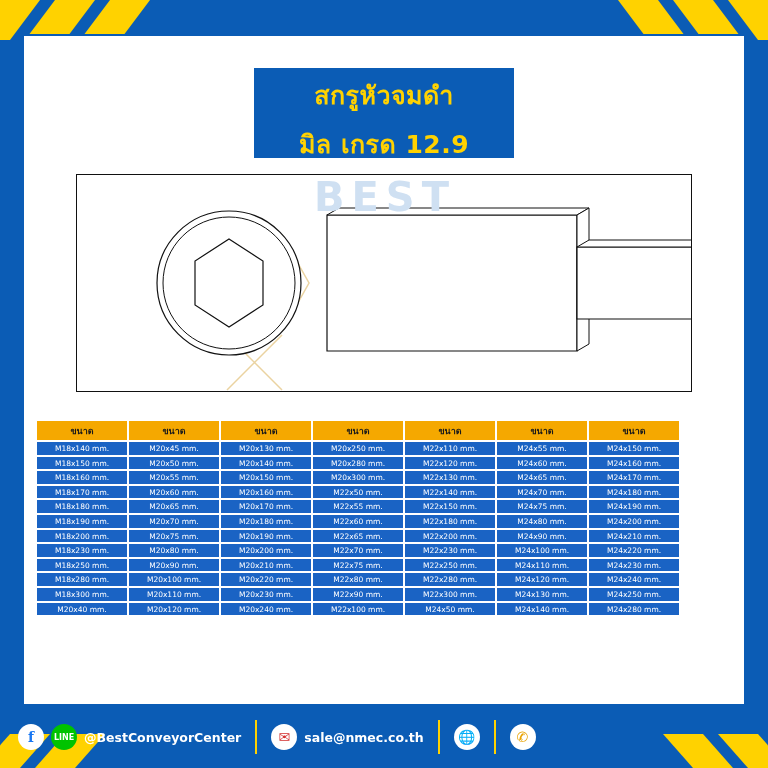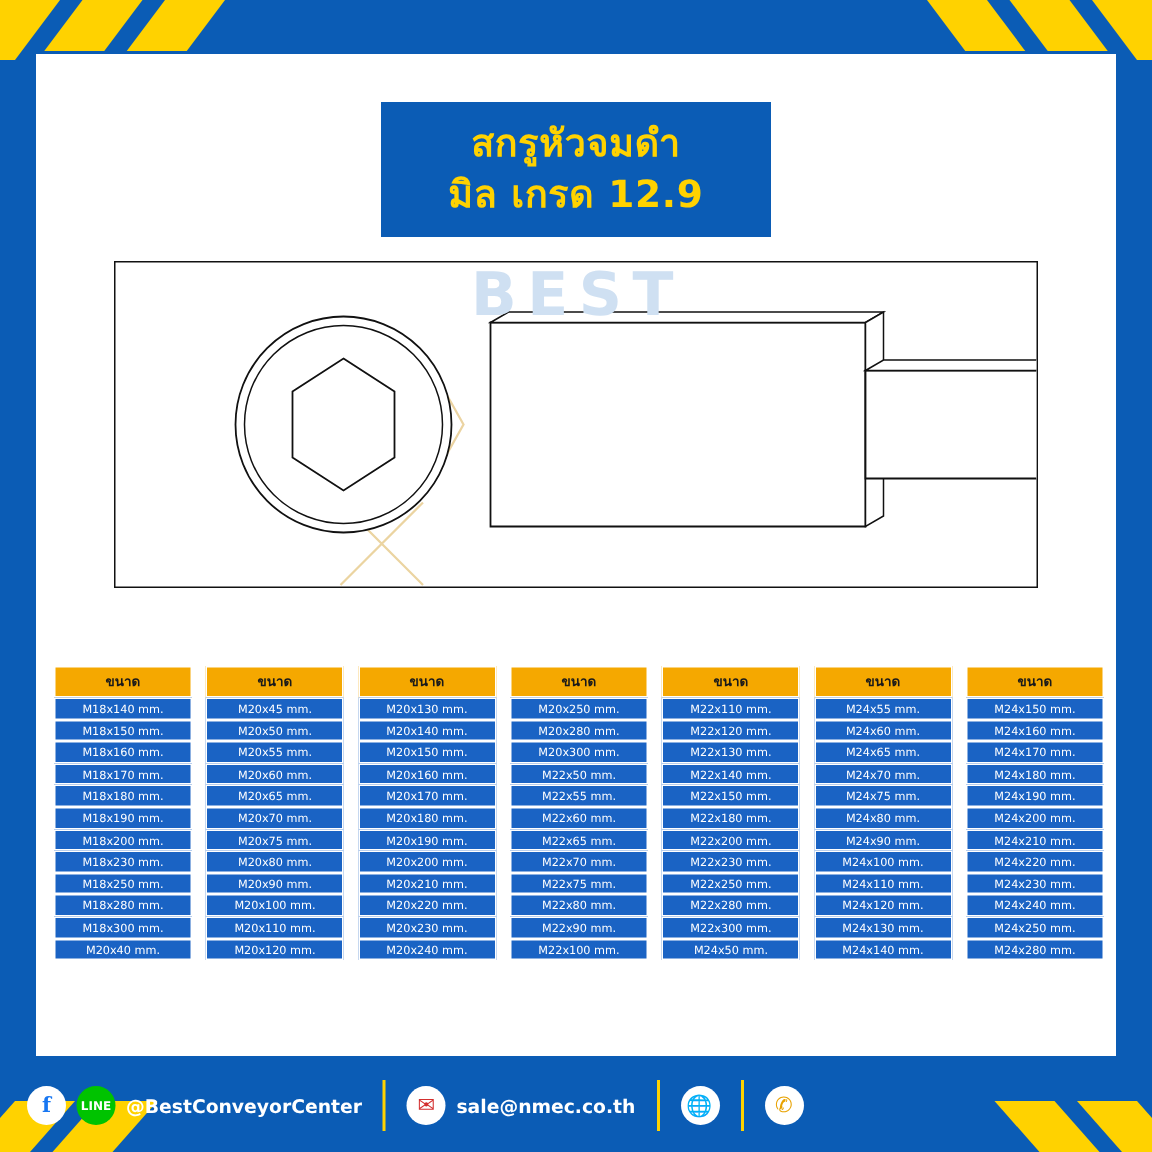--- a/index.html
+++ b/index.html
@@ -20,40 +20,40 @@
   }
   
   .title-box{
     position:absolute;left:254px;top:68px;width:260px;height:90px;
     background:#0b5cb5;display:flex;flex-direction:column;
     align-items:center;justify-content:center;
     box-sizing:border-box;
   }
   .title-line{
     color:#ffd200;font-weight:bold;font-size:25px;line-height:34px;
-    letter-spacing:.5px;white-space:nowrap;
+    letter-spacing:.5px;white-space:nowrap;margin-top:15px;
   }
   
   .img-frame{
     position:absolute;left:76px;top:174px;width:616px;height:218px;
     border:1px solid #111;background:#fff;box-sizing:border-box;overflow:hidden;
   }
   .wm{
     position:absolute;left:0;top:0;width:616px;height:218px;
     display:flex;flex-direction:column;justify-content:flex-start;align-items:center;
     pointer-events:none;
   }
   .wm span{
     font-size:40px;font-weight:bold;letter-spacing:7px;
     color:#cfe0f2;line-height:44px;
   }
   
   .cols{
-    position:absolute;left:36px;top:444px;width:700px;height:216px;
-    display:flex;justify-content:space-between;
+    position:absolute;left:36px;top:420px;width:700px;height:216px;
+    display:flex;
   }
   .col{width:92px;}
   .col .hdr{
     background:#f5a800;color:#1a1a1a;font-size:9px;font-weight:bold;
     text-align:center;padding:4px 0 4px;border:1px solid #ffffff;
     box-sizing:border-box;height:21px;line-height:13px;
   }
   .col .cell{
     background:#1a63c4;color:#ffffff;font-size:7.5px;text-align:center;
     padding:2px 0;border:1px solid #ffffff;box-sizing:border-box;

